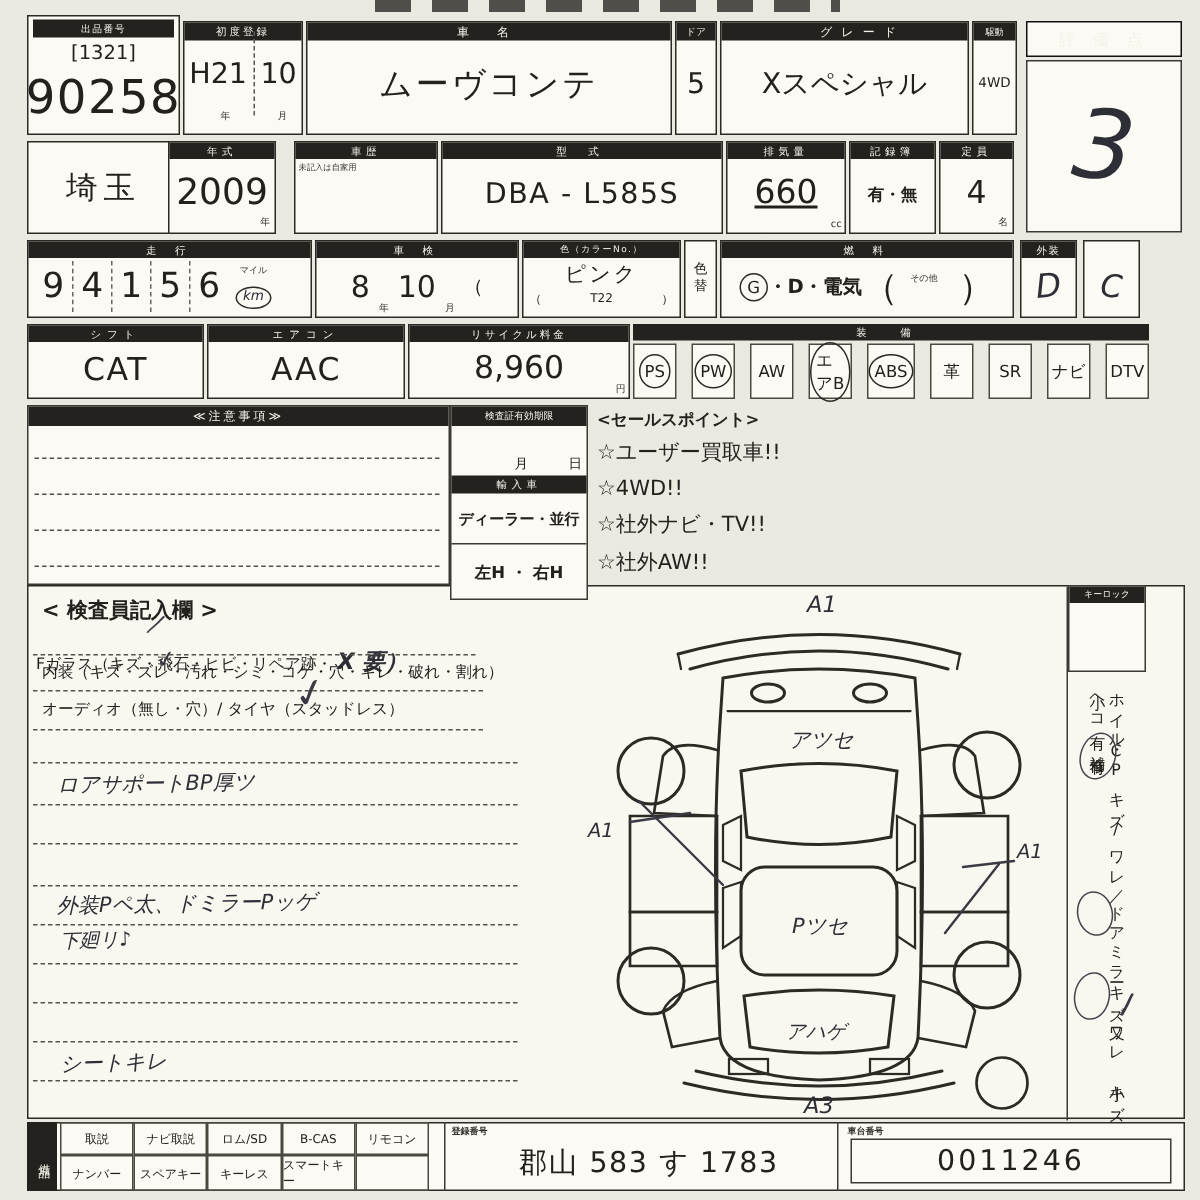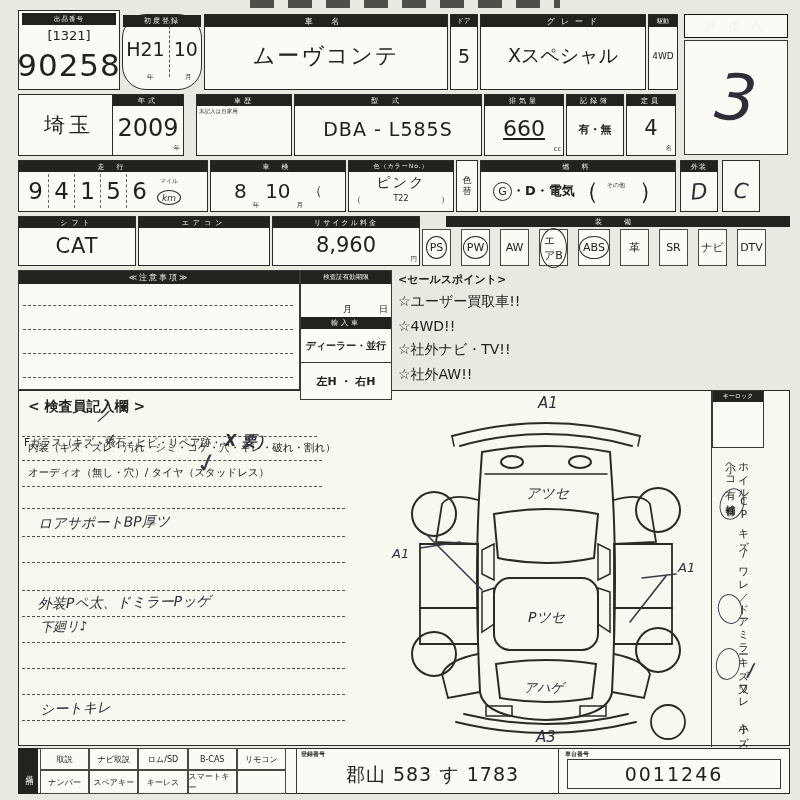--- a/index.html
+++ b/index.html
@@ -38,21 +38,21 @@
               background:repeating-linear-gradient(90deg,#1c1b18 0 24px,transparent 24px 38px);"></div>
 
   <div class="abs cell" style="left:18px;top:10px;width:102px;height:80px;">
     <div class="bar" style="height:12px;margin:2px 3px 0 3px;font-size:6.5px;letter-spacing:1px;">
       <span>出品番号</span>
     </div>
     <div class="val" style="height:20px;font-size:13px;">[1321]</div>
     <div class="val" style="height:40px;font-size:31px;letter-spacing:1px;">90258</div>
   </div>
 
-  <div class="abs cell" style="left:122px;top:14px;width:80px;height:76px;border-radius:24px;">
+  <div class="abs cell" style="left:122px;top:14px;width:80px;height:76px;">
     <div class="bar" style="height:12px;font-size:7px;letter-spacing:2px;">
       <span>初度登録</span>
     </div>
     <div class="val" style="height:44px;font-size:19px;">
       <span>H21</span>
       <span style="border-left:1.4px dashed #555;height:56px;margin:0 4px;"></span>
       <span>10</span>
     </div>
     <div class="abs tiny" style="left:24px;top:58px;">年</div>
     <div class="abs tiny" style="left:62px;top:58px;">月</div>
@@ -222,31 +222,32 @@
     <div class="bar" style="height:11px;font-size:7px;letter-spacing:4px;">
       <span>シフト</span>
     </div>
     <div class="val" style="height:36px;font-size:21px;letter-spacing:1px;">CAT</div>
   </div>
 
   <div class="abs cell" style="left:138px;top:216px;width:132px;height:50px;">
     <div class="bar" style="height:11px;font-size:7px;letter-spacing:4px;">
       <span>エアコン</span>
     </div>
+    <div class="val" style="height:36px;font-size:21px;letter-spacing:1px;">AAC</div>
   </div>
 
   <div class="abs cell" style="left:272px;top:216px;width:148px;height:50px;">
     <div class="bar" style="height:11px;font-size:7px;letter-spacing:2px;">
       <span>リサイクル料金</span>
     </div>
     <div class="val" style="height:34px;font-size:21px;">8,960</div>
     <div class="abs tiny" style="right:2px;bottom:1px;">円</div>
   </div>
 
-  <div class="abs bar" style="left:422px;top:216px;width:344px;height:11px;font-size:7px;letter-spacing:10px;margin-left:24px;">
+  <div class="abs bar" style="left:422px;top:216px;width:344px;height:11px;font-size:7px;letter-spacing:10px;">
     <span>装  備</span>
   </div>
   <div class="abs eq-row" style="left:422px;top:229px;width:344px;height:37px;">
     <div class="eq-cell">
           <span class="eq-label circled">PS</span>
         </div>
     <div class="eq-cell">
           <span class="eq-label circled">PW</span>
         </div>
     <div class="eq-cell">

